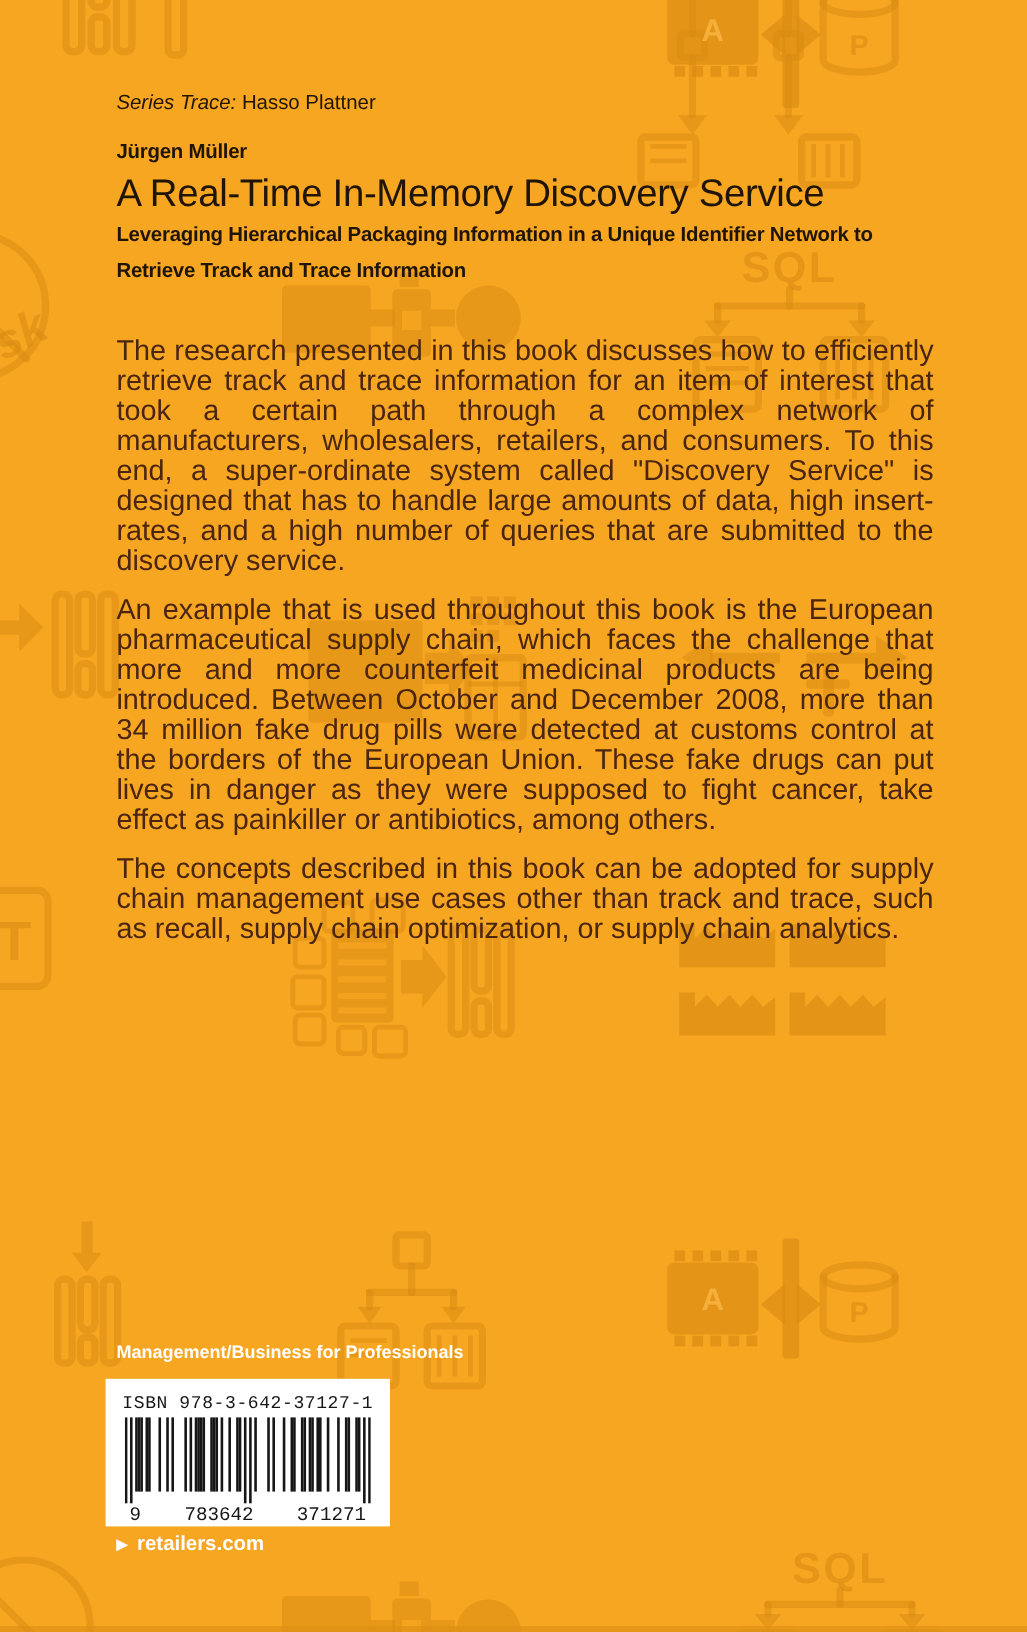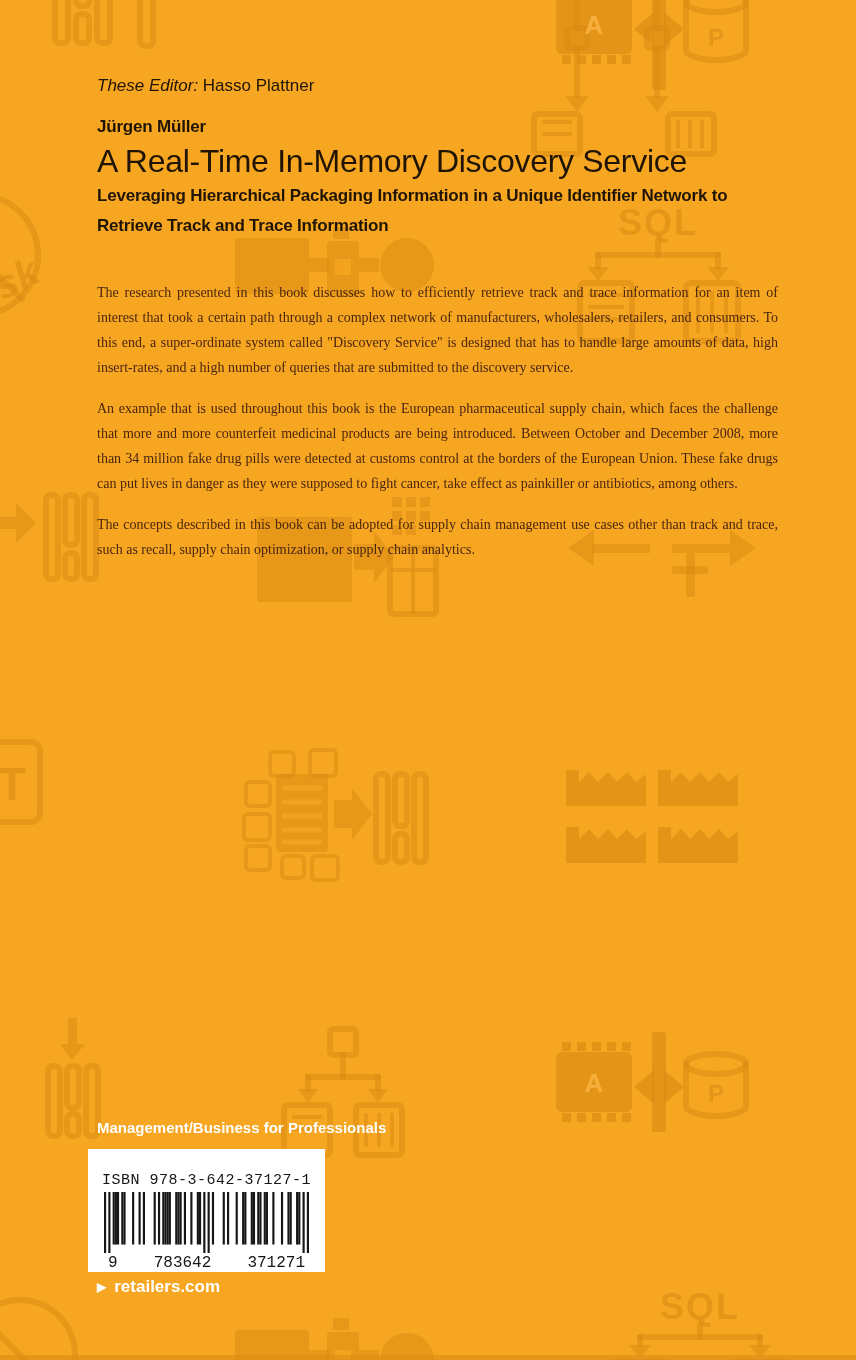--- a/index.html
+++ b/index.html
@@ -19,26 +19,26 @@
   .wchipletter{fill:var(--chip-letter);opacity:.95;font-family:"Liberation Sans",sans-serif;font-weight:bold}
   .content{position:absolute;inset:0;z-index:1}
   .abs{position:absolute;left:97px;width:681px}
   .series-title{top:45px;font-size:19px;font-weight:bold;color:var(--ink);letter-spacing:-.2px}
   .series-editor{top:76px;font-size:17px;color:var(--ink)}
   .series-editor .lbl{font-style:italic}
   .author{top:117px;font-size:17px;font-weight:bold;color:var(--ink);letter-spacing:-.2px}
   .title{top:143px;font-size:32px;font-weight:normal;color:var(--ink);letter-spacing:-.3px}
   .subtitle{top:181px;width:700px;font-size:17px;font-weight:bold;color:var(--ink);
             line-height:30px;letter-spacing:-.2px}
-  .blurb{top:280px;font-family:Liberation Serif, serif;font-size:14px;line-height:25px;
+  .blurb{top:280px;font-family:Liberation Sans, sans-serif;font-size:24px;line-height:25px;
          color:var(--body-ink);text-align:justify}
   .blurb p{margin-bottom:16px}
   .category{top:1119px;font-size:15px;font-weight:bold;color:var(--white)}
   .isbn-box{position:absolute;left:88px;top:1149px;width:237px;height:123px;background:var(--white);
-            display:flex;flex-direction:column;align-items:center;padding-top:21px}
+            display:flex;flex-direction:column;align-items:center;padding-top:10px}
   .isbn-label{font-family:"Liberation Mono","DejaVu Sans Mono",monospace;font-size:15px;
               letter-spacing:.5px;color:var(--barcode-ink);margin:2px 0 3px}
   .barcode-svg{width:205px;height:72px;fill:var(--barcode-ink)}
   .barcode-digits{width:205px;display:flex;justify-content:space-between;padding:0 4px;
                   font-family:"Liberation Mono","DejaVu Sans Mono",monospace;font-size:16px;
                   color:var(--barcode-ink);margin-top:1px}
   .springer{position:absolute;left:97px;top:1277px;display:flex;align-items:center;gap:8px;
             color:var(--white);font-weight:bold;font-size:17px}
   .springer .tri{font-size:12px;line-height:1}
   .bottom-strip{position:absolute;left:0;bottom:0;width:100%;height:5px;background:var(--strip);
@@ -294,21 +294,21 @@
       <rect x="100" y="28" width="16" height="16" fill="var(--bg)" opacity=".8"></rect>
       <rect class="wf" x="124" y="28" width="20" height="14"></rect>
       <circle class="wf" cx="172" cy="38" r="27"></circle>
     </g>
   </svg>
 
   <div class="content">
 
 
     <div class="abs series-editor">
-      <span class="lbl">These Editor:</span>
+      <span class="lbl">Series Trace:</span>
       <span>Hasso Plattner</span>
     </div>
 
     <div class="abs author">Jürgen Müller</div>
 
     <div class="abs title">A Real-Time In-Memory Discovery Service</div>
 
     <div class="abs subtitle">Leveraging Hierarchical Packaging Information in a Unique Identifier Network to Retrieve Track and Trace Information</div>
 
     <div class="abs blurb">

